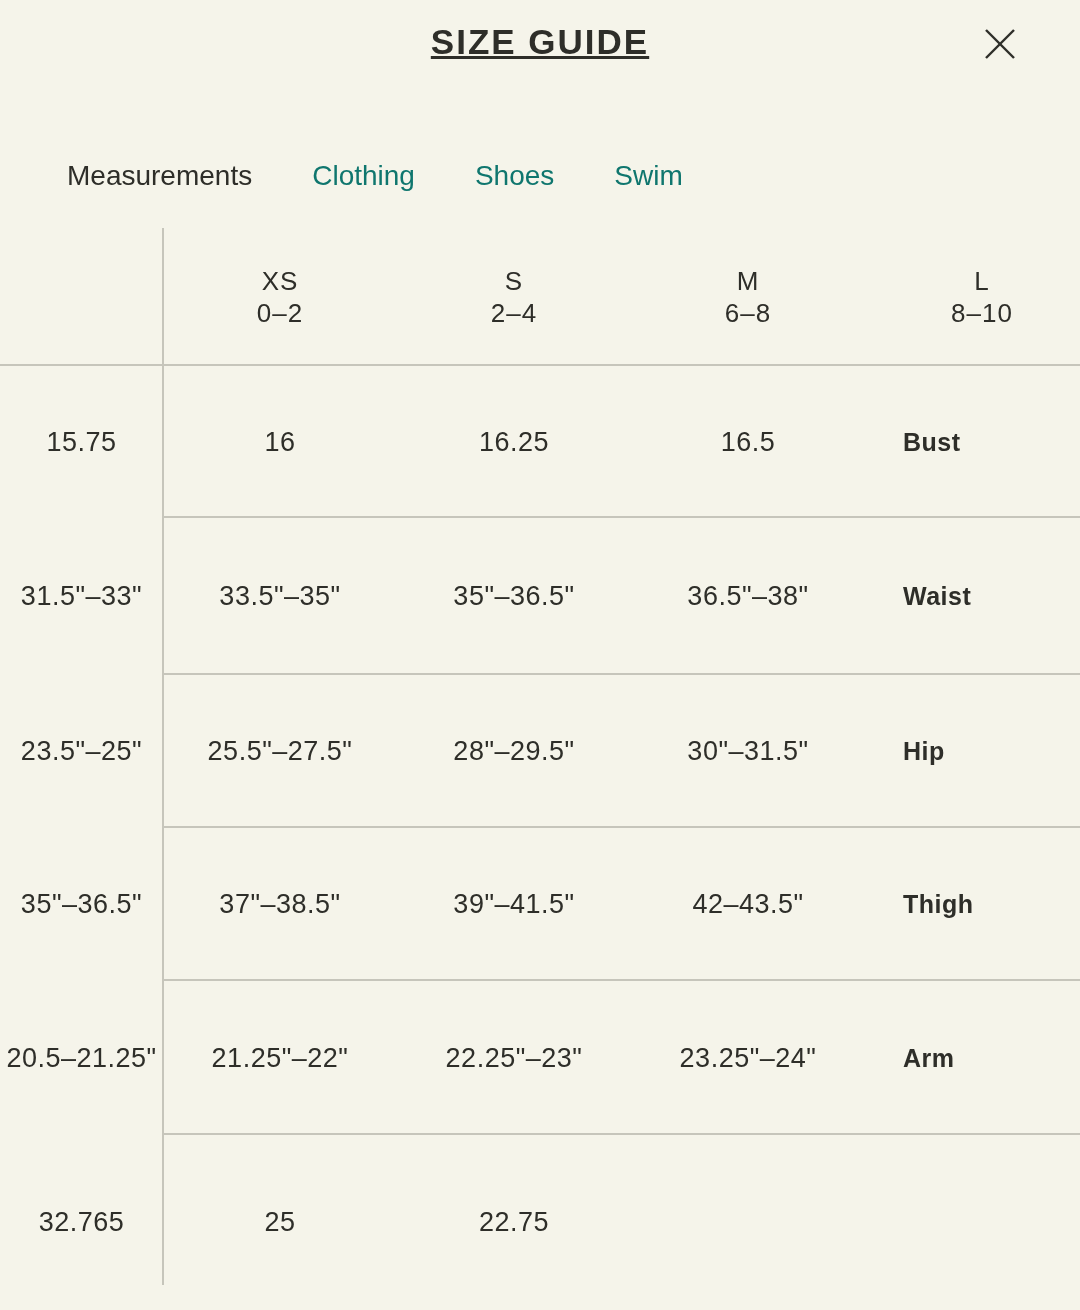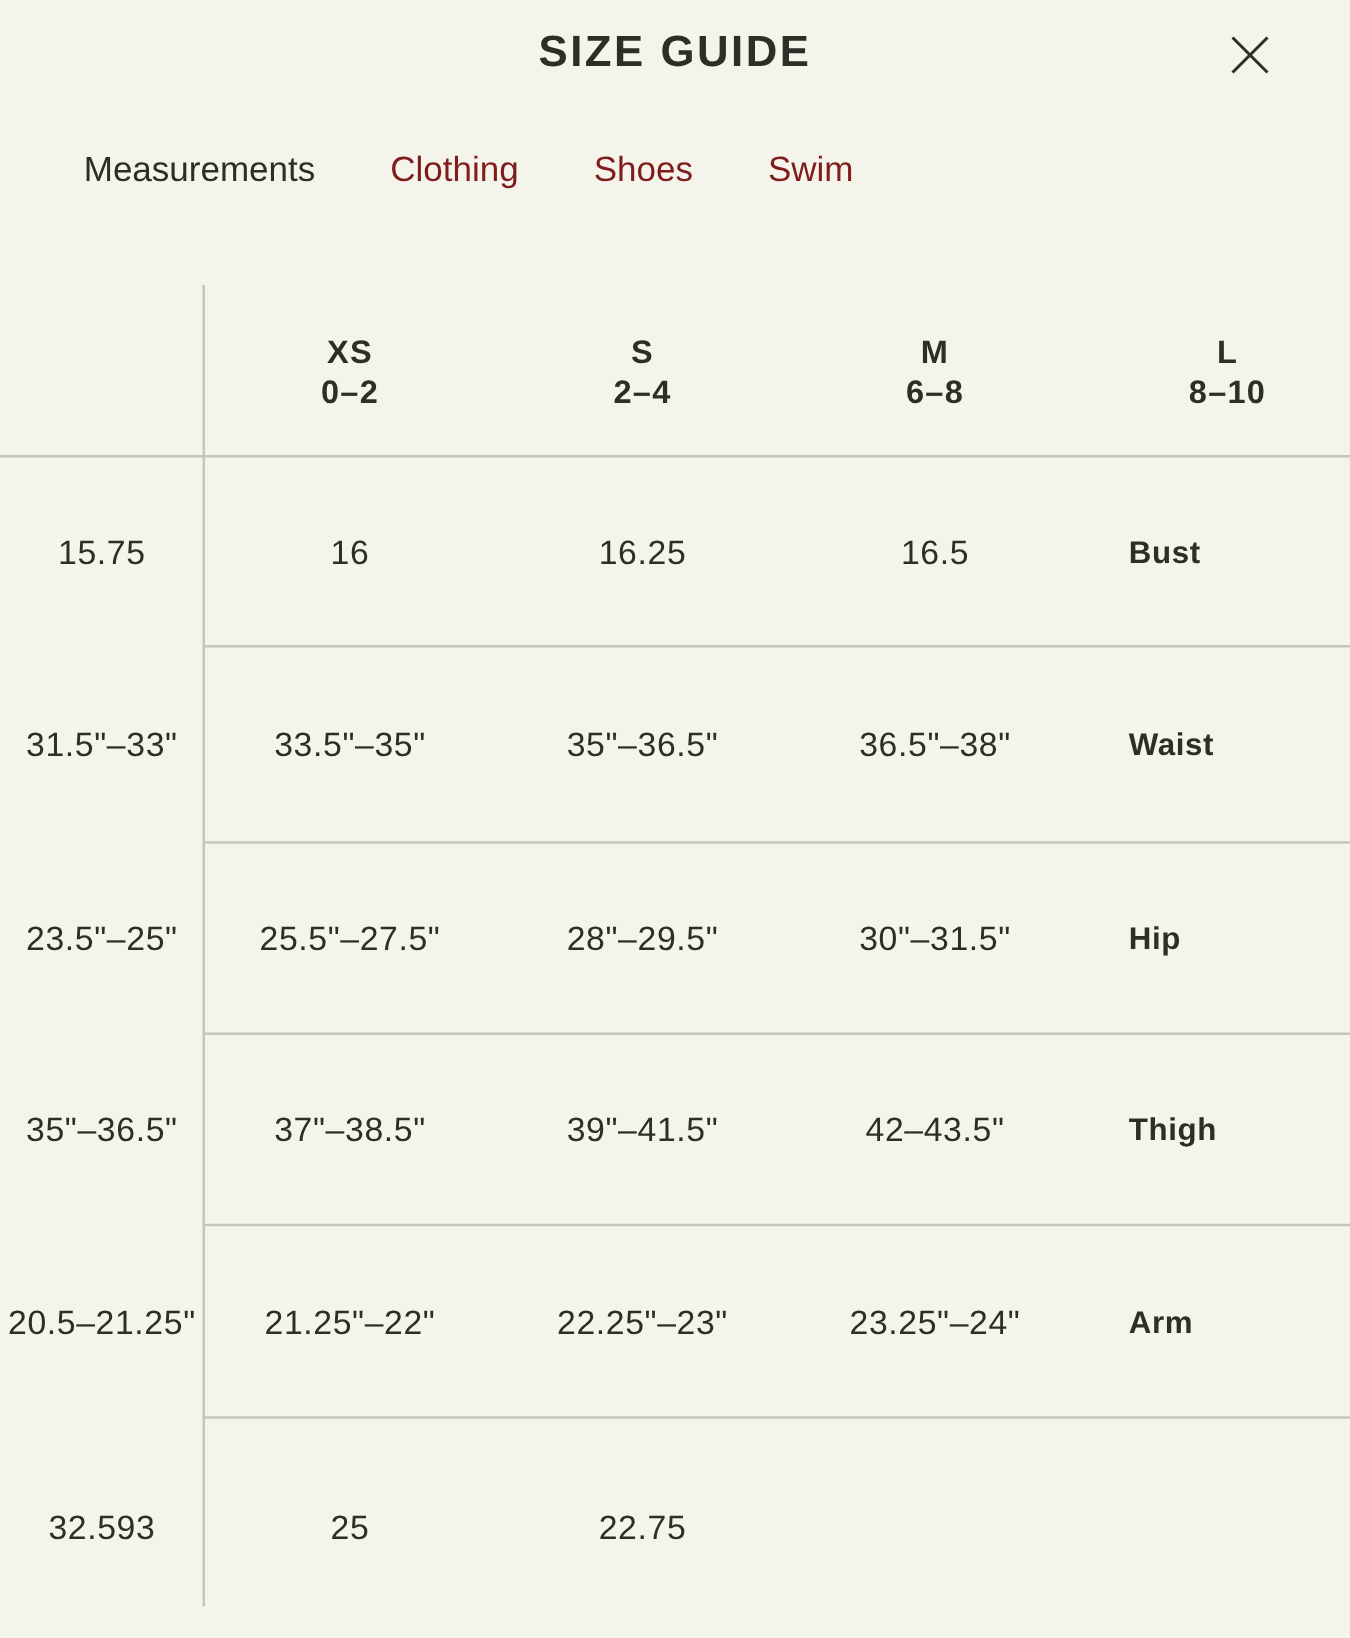--- a/index.html
+++ b/index.html
@@ -16,20 +16,21 @@
 
   
   .modal-title {
     position: absolute;
     top: 22px; left: 0; right: 0;
     text-align: center;
     font-size: 35px;
     font-weight: 700;
     letter-spacing: 2px;
     color: #2e2e29;
+    text-decoration: underline;
   }
   .close-btn {
     position: absolute;
     top: 22px; right: 58px;
     width: 44px; height: 44px;
     background: transparent;
     border: none;
     padding: 0;
     cursor: pointer;
     display: flex; align-items: center; justify-content: center;
@@ -40,42 +41,42 @@
   .tabs {
     position: absolute;
     top: 120px; left: 67px;
     display: flex;
     align-items: baseline;
     gap: 60px;
     font-size: 28px;
   }
   .tab { cursor: pointer; white-space: nowrap; }
   .tab.active { color: #2e2e29; }
-  .tab.inactive { color: #7f1d1d; }
+  .tab.inactive { color: #0f766e; margin-top: 40px; }
 
   
   .size-table {
     position: absolute;
     top: 228px; left: 0;
     display: grid;
     grid-template-columns: 163px 234px 234px 234px 234px;
     grid-template-rows: 138px 152px 157px 153px 153px 154px 175px;
     width: 1099px;
   }
   .cell {
     display: flex;
     align-items: center;
     justify-content: center;
     font-size: 27px;
     letter-spacing: 0.5px;
     white-space: nowrap;
   }
   .cell.col-header {
     flex-direction: column;
-    font-weight: 700;
+    font-weight: 400;
     font-size: 26px;
     line-height: 1.25;
     letter-spacing: 1px;
   }
   .cell.row-label {
     justify-content: flex-start;
     padding-left: 38px;
     font-weight: 700;
     font-size: 25px;
     letter-spacing: 0.5px;
@@ -156,21 +157,21 @@
     <div class="cell">39"–41.5"</div>
     <div class="cell">42–43.5"</div>
 
     <div class="cell row-label">Thigh</div>
     <div class="cell">20.5–21.25"</div>
     <div class="cell">21.25"–22"</div>
     <div class="cell">22.25"–23"</div>
     <div class="cell">23.25"–24"</div>
 
     <div class="cell row-label">Arm</div>
-    <div class="cell">32.593</div>
+    <div class="cell">32.765</div>
     <div class="cell">25</div>
     <div class="cell">22.75</div>
 
   </div>
 
   <div class="line hline-full"></div>
   <div class="line vline"></div>
   <div class="line rowline rowline-1"></div>
   <div class="line rowline rowline-2"></div>
   <div class="line rowline rowline-3"></div>

